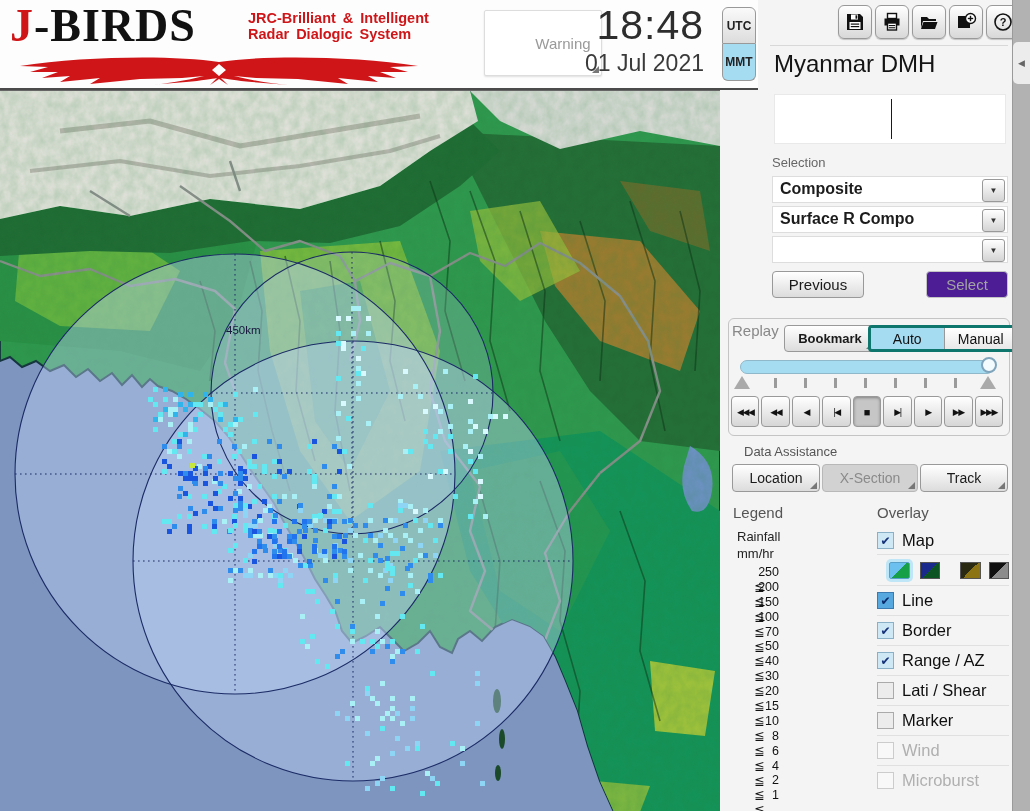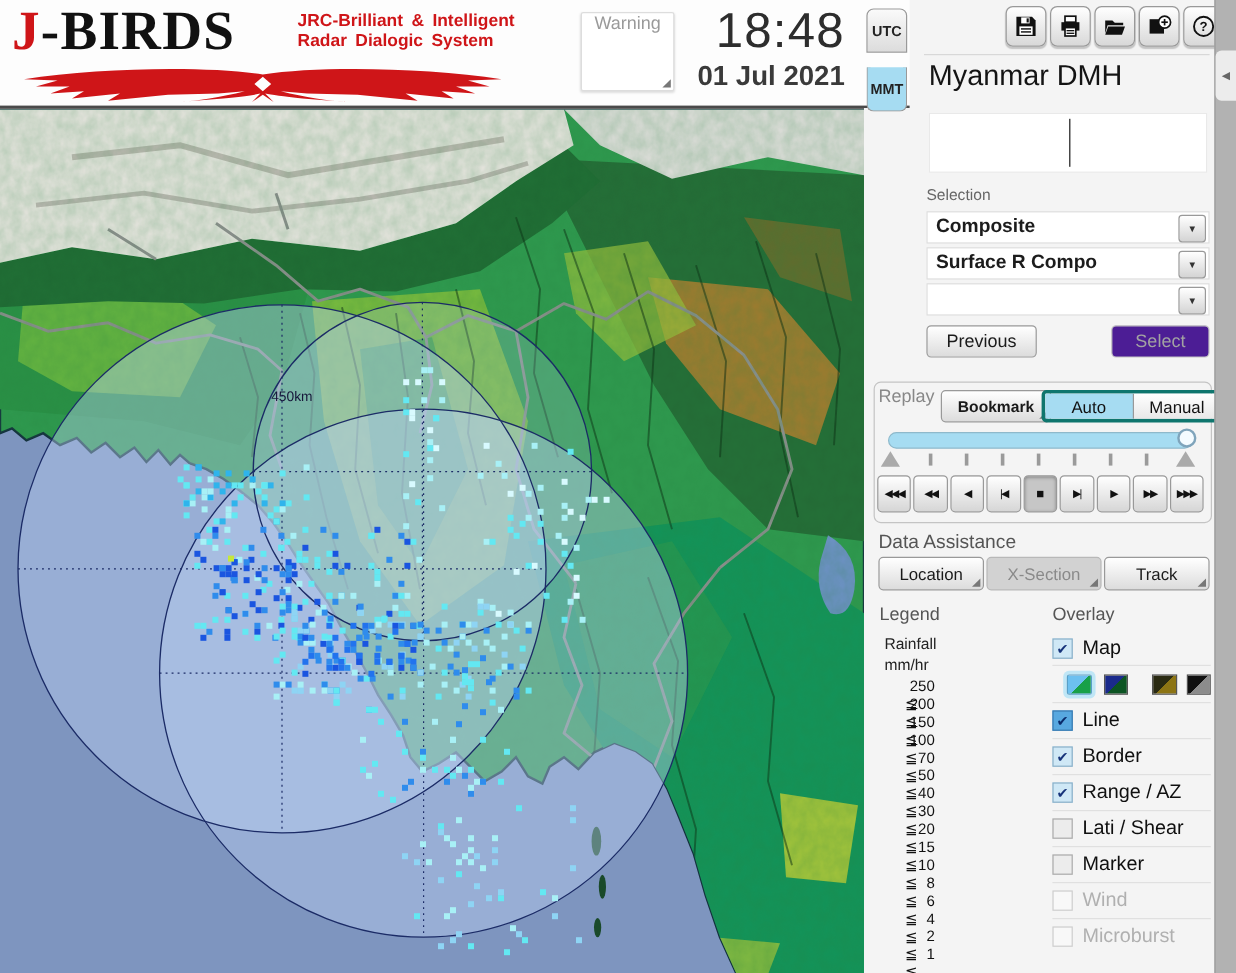--- a/index.html
+++ b/index.html
@@ -7,29 +7,29 @@
        font-family:"Liberation Sans","DejaVu Sans",sans-serif;-webkit-font-smoothing:antialiased;}
   .abs{position:absolute;}
   
   #topbar{left:0;top:0;width:758px;height:88px;background:#fdfdfd;border-bottom:2px solid #4a4a4a;z-index:5;}
   #logo{left:10px;top:2px;width:420px;height:84px;}
   #logo-title{font-family:"Liberation Serif","DejaVu Serif",serif;font-weight:bold;font-size:46px;line-height:48px;color:#111;letter-spacing:1px;white-space:nowrap;}
   #logo-title .j{color:var(--brand,#cf1518);}
   #logo-sub{left:238px;top:8px;color:var(--brand,#cf1518);font-weight:bold;font-size:14.5px;line-height:16px;white-space:nowrap;word-spacing:3px;}
   #eagle{left:4px;top:52px;}
   #warning-btn{left:484px;top:10px;width:76px;height:64px;background:#fff;border:1px solid #ddd;border-radius:2px;
-     box-shadow:0 1px 2px rgba(0,0,0,.12);color:#9a9a9a;font-size:15px;display:flex;justify-content:center;}
+     box-shadow:0 1px 2px rgba(0,0,0,.12);color:#9a9a9a;font-size:15px;display:flex;align-items:center;justify-content:center;padding-left:40px;}
   .grip:after{content:"";position:absolute;right:2px;bottom:2px;border-left:7px solid transparent;border-bottom:7px solid #777;}
   #clock-time{left:552px;top:2px;width:152px;text-align:right;font-size:41px;color:#2d2d2d;letter-spacing:1px;}
-  #clock-date{left:535px;top:50px;width:169px;text-align:right;font-size:23px;color:#3a3a3a;font-weight:bold;}
+  #clock-date{left:535px;top:50px;width:169px;text-align:right;font-size:23px;color:#3a3a3a;}
   #tz{left:722px;top:7px;width:34px;}
   .tz-btn{width:34px;height:37px;box-sizing:border-box;border:1px solid #999;display:flex;align-items:center;justify-content:center;
      font-size:12px;font-weight:bold;color:#222;}
   #tz-utc{border-radius:6px 6px 0 0;background:linear-gradient(#fafafa,#dcdcdc);}
-  #tz-mmt{border-radius:0 0 6px 6px;background:var(--accent,#a6dcf2);border-top:none;margin-top:12px;}
+  #tz-mmt{border-radius:0 0 6px 6px;background:var(--accent,#a6dcf2);border-top:none;}
   
   #rightcol{left:720px;top:0;width:292px;height:811px;background:#f4f4f4;z-index:1;}
   #toolbar{left:118px;top:5px;display:flex;gap:3px;}
   .tool-btn{width:32px;height:32px;border:1px solid #999;border-radius:6px;background:linear-gradient(#fff,#d8d8d8);
      display:flex;align-items:center;justify-content:center;box-shadow:0 1px 1px rgba(0,0,0,.2);}
   #sep1{left:50px;top:45px;width:238px;height:1px;background:#d8d8d8;}
   #site-name{left:54px;top:50px;font-size:24px;color:#141414;}
   #white-box{left:54px;top:94px;width:230px;height:48px;background:#fff;border:1px solid #e9e9e9;}
   #white-box .vline{position:absolute;left:116px;top:4px;bottom:4px;width:1px;background:#1a1a1a;}
   #sel-label{left:52px;top:155px;font-size:13px;color:#666;}
@@ -50,21 +50,21 @@
   #seg-manual{background:linear-gradient(#fff,#e8e8e8);}
   #replay-slider{left:20px;top:360px;width:252px;height:12px;background:var(--accent,#a6dcf2);border:1px solid #8fb9cb;border-radius:7px;}
   #slider-handle{position:absolute;right:-4px;top:-4px;width:16px;height:16px;border-radius:50%;background:#f4fbff;border:2px solid #7fa4bb;box-sizing:border-box;}
   #tickrow{left:20px;top:376px;width:252px;height:14px;}
   .tick{position:absolute;top:2px;width:3px;height:10px;background:#9a9a9a;}
   .tri-marker{position:absolute;top:0;width:0;height:0;border-left:8px solid transparent;border-right:8px solid transparent;border-bottom:13px solid #aaa;}
   #playback{left:11px;top:396px;width:272px;display:flex;gap:2px;}
   .pb-btn{flex:1;height:29px;border:1px solid #999;border-radius:4px;background:linear-gradient(#fff,#d6d6d6);
      display:flex;align-items:center;justify-content:center;font-size:9px;color:#111;letter-spacing:-1.5px;white-space:nowrap;overflow:hidden;}
   .pb-btn.pressed{background:#c6c6c6;box-shadow:inset 0 1px 3px rgba(0,0,0,.35);font-size:11px;letter-spacing:0;}
-  #da-label{left:12px;top:444px;font-size:16px;color:#555;}
+  #da-label{left:24px;top:444px;font-size:13px;color:#555;}
   #loc-btn{left:12px;top:464px;width:88px;height:28px;}
   #xsec-btn{left:102px;top:464px;width:96px;height:28px;background:#d2d2d2;border-color:#b8b8b8;color:#8a8a8a;}
   #track-btn{left:200px;top:464px;width:88px;height:28px;}
   #legend-label{left:13px;top:504px;font-size:15px;color:#555;}
   #overlay-label{left:157px;top:504px;font-size:15px;color:#555;}
   #legend-units{left:17px;top:528px;font-size:13px;color:#222;line-height:17px;}
   #legend-rows{left:17px;top:565px;}
   .lg-row{display:flex;align-items:center;height:12px;margin-bottom:2.9px;flex-direction:column;}
   .lg-sw{width:30px;height:12px;}
   .lg-val{width:42px;text-align:right;font-size:12.5px;color:#111;}

